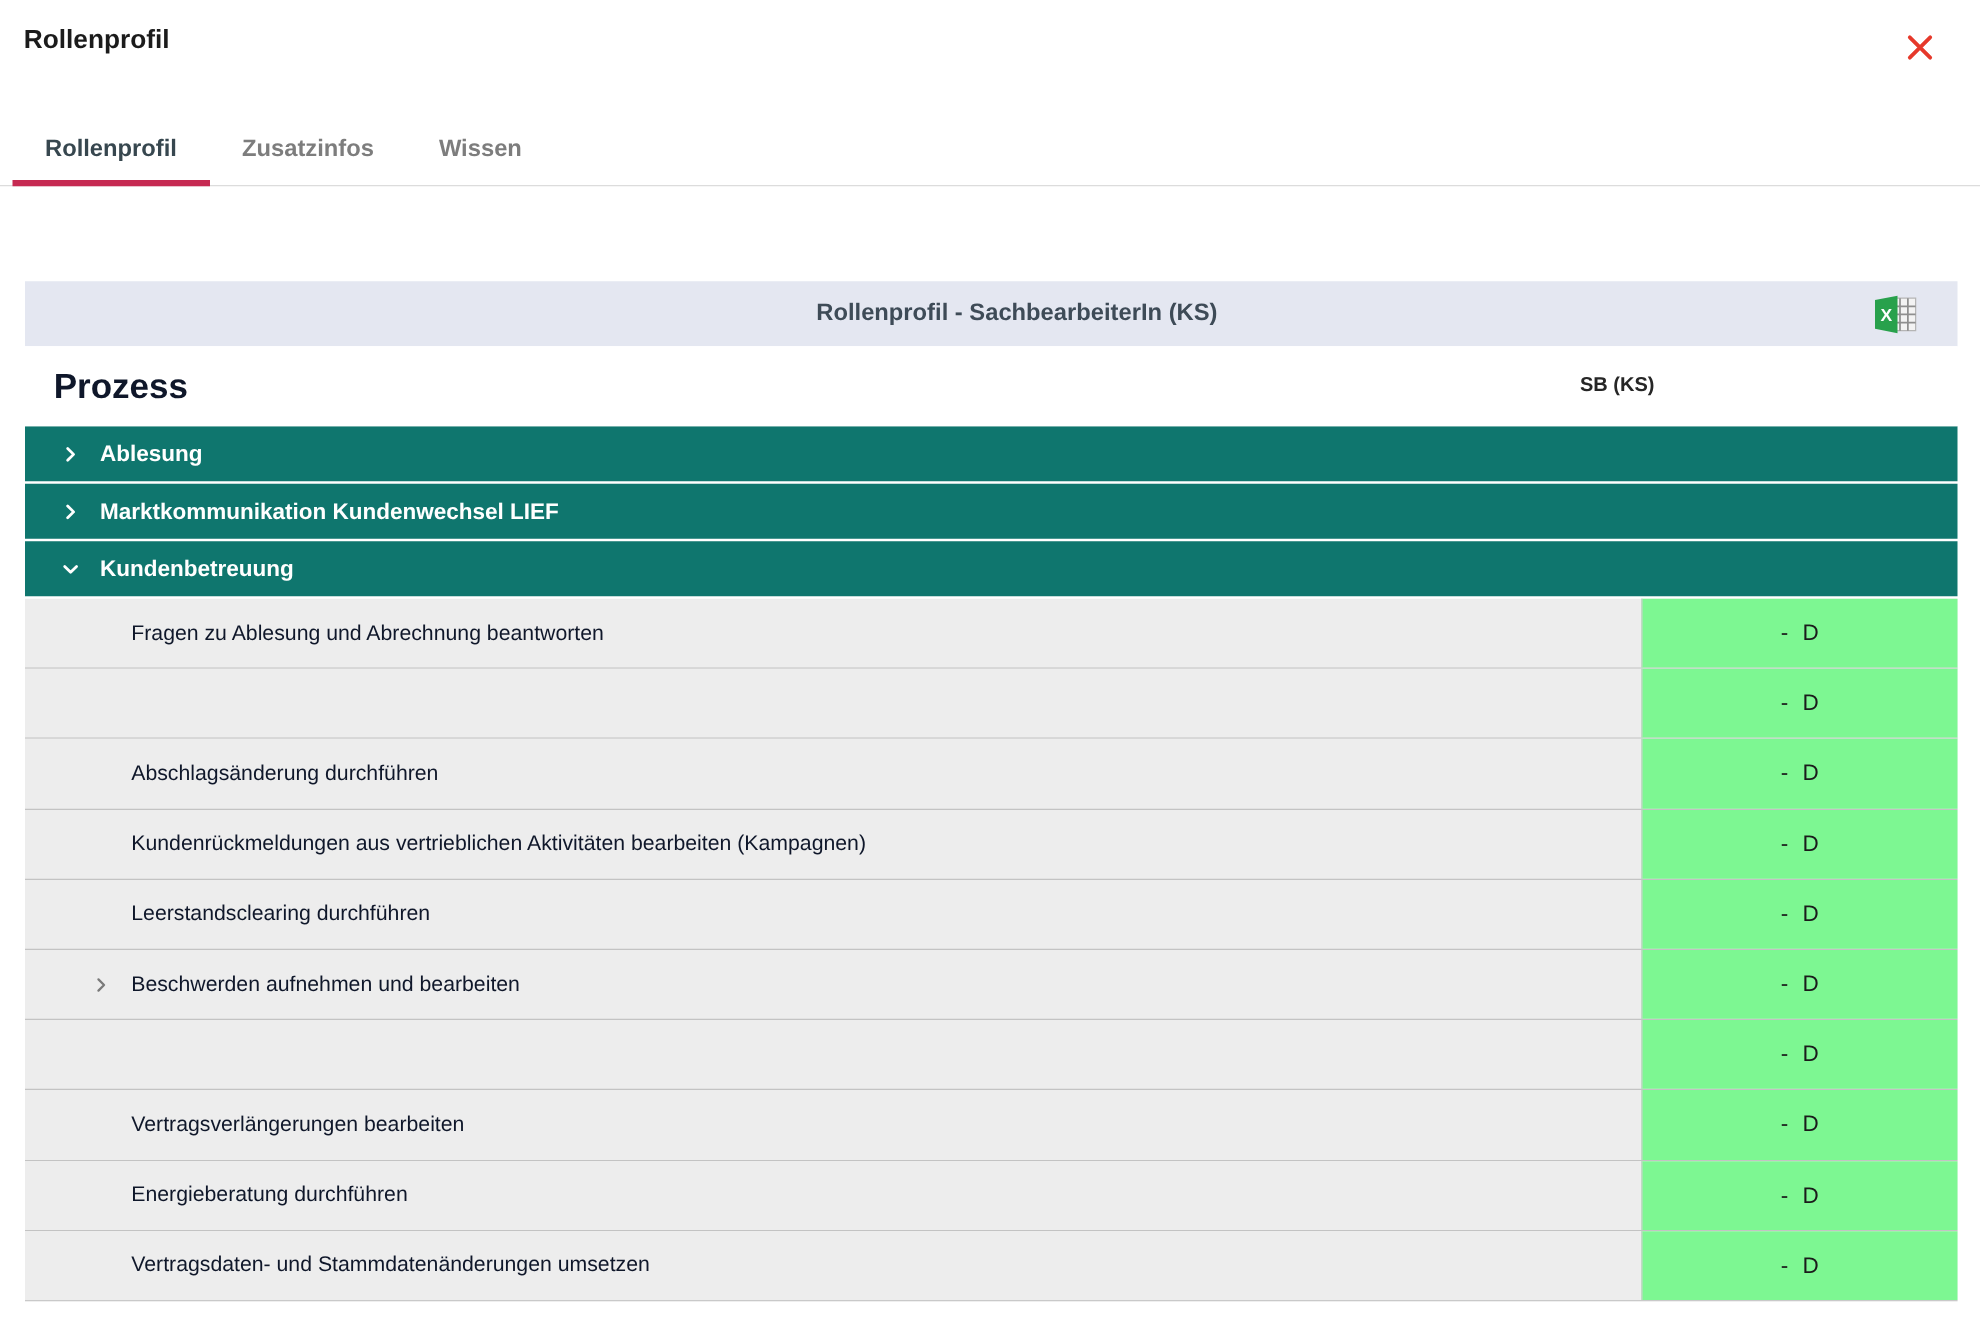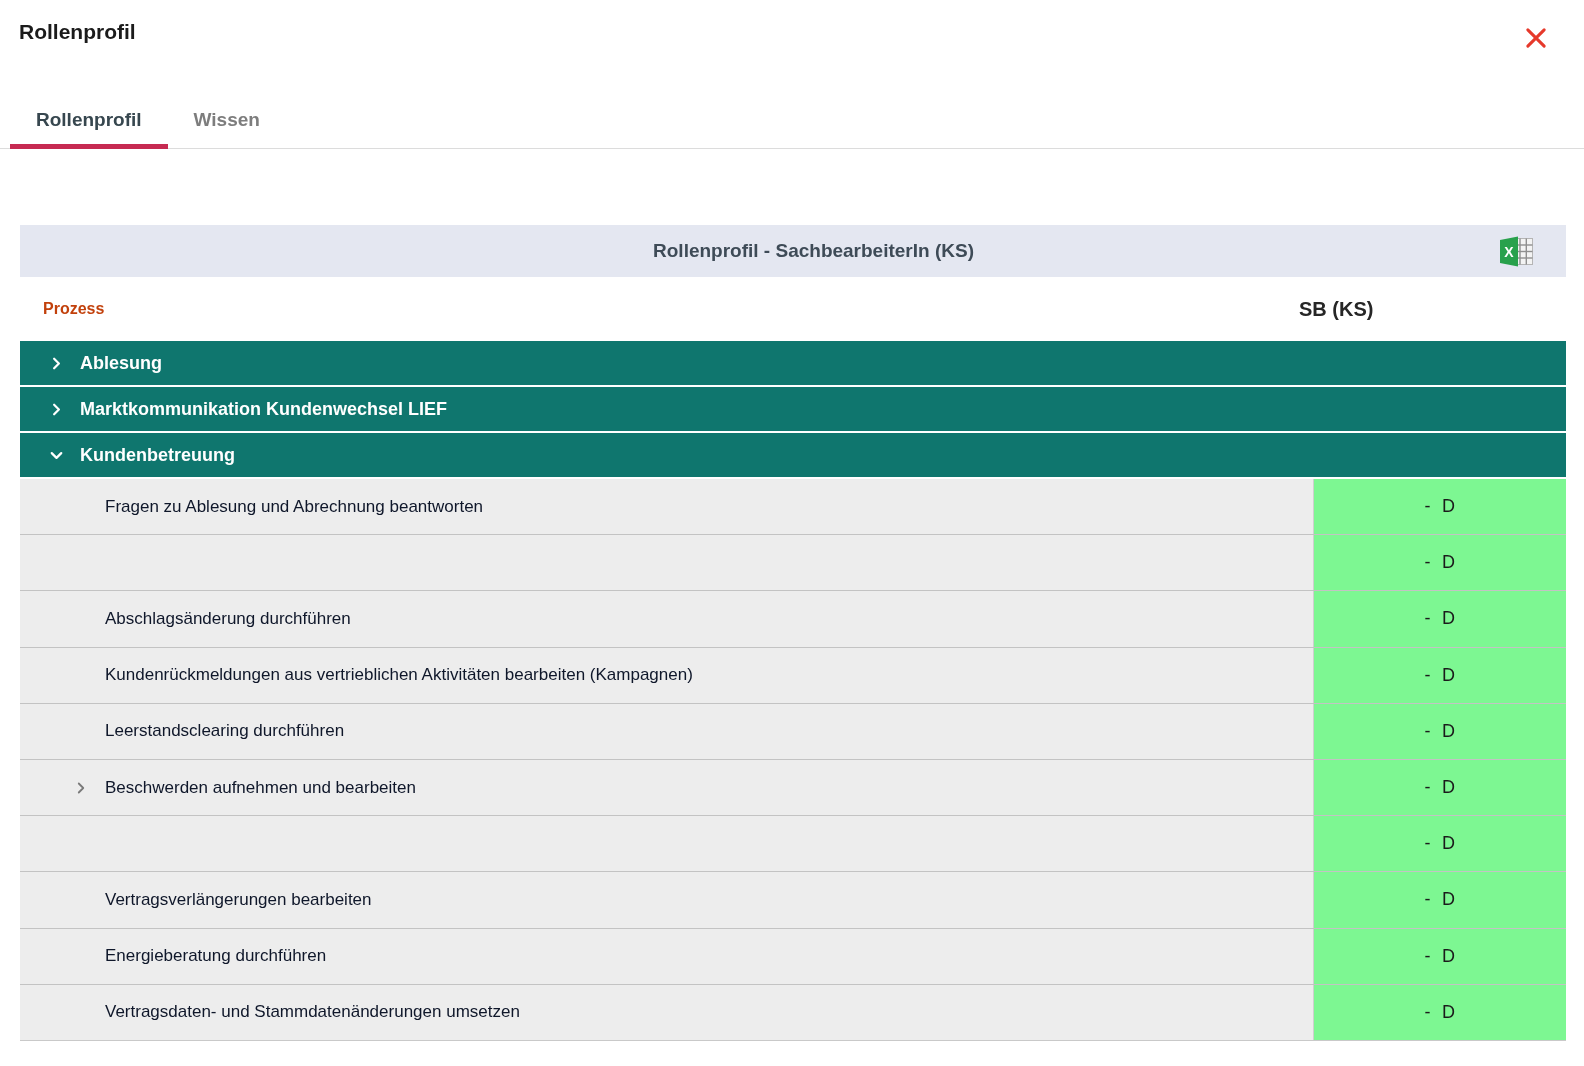--- a/index.html
+++ b/index.html
@@ -96,30 +96,30 @@
 
   .col-header {
     position: relative;
     height: 64px;
     background: #ffffff;
   }
   .col-prozess {
     position: absolute;
     left: 23px; top: 50%;
     transform: translateY(-50%);
+    font-size: 28px;
+    font-weight: 700;
+    color: #0f172a;
+    text-align: center;
+  }
+  .col-role {
+    position: absolute;
+    left: 1244px; top: 50%;
+    transform: translateY(-50%);
     font-size: 16px;
-    font-weight: 700;
-    color: #c2410c;
-    text-align: center;
-  }
-  .col-role {
-    position: absolute;
-    left: 1279px; top: 50%;
-    transform: translateY(-50%);
-    font-size: 20px;
     font-weight: 700;
     color: #262626;
   }
 
   
   .group-row {
     height: 44px;
     margin-bottom: 2px;
     background: #0f766e;
     display: flex;
@@ -187,20 +187,21 @@
   <button class="close-btn">
     <span style="display:flex;">
       <svg width="28" height="28" viewBox="0 0 24 24">
         <path d="M5 5 L19 19 M19 5 L5 19" stroke="#e6392b" stroke-width="2.6" stroke-linecap="round" fill="none"></path>
       </svg>
     </span>
   </button>
 
   <div class="tab-bar">
     <div class="tab active">Rollenprofil</div>
+    <div class="tab">Zusatzinfos</div>
     <div class="tab">Wissen</div>
   </div>
 
   <div class="role-table">
 
     <div class="table-titlebar">
       <span class="table-title">Rollenprofil - SachbearbeiterIn (KS)</span>
       <button class="excel-btn">
         <span style="display:flex;">
           <svg width="37" height="33" viewBox="0 0 37 33">

